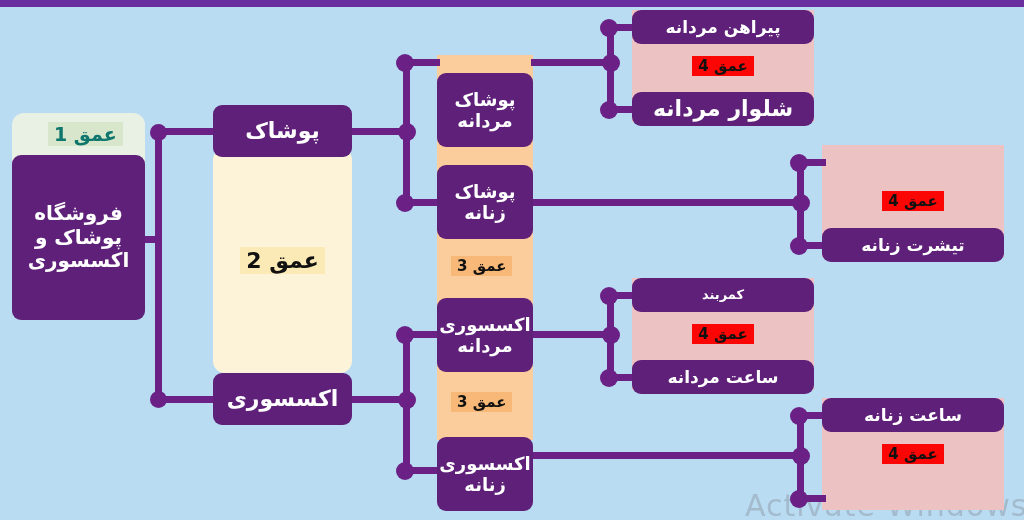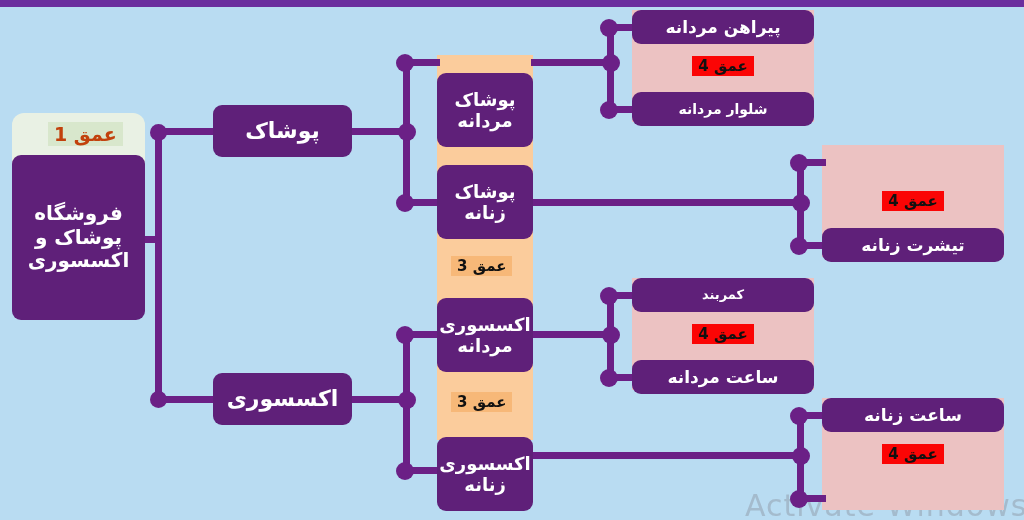--- a/index.html
+++ b/index.html
@@ -57,21 +57,21 @@
     white-space: nowrap;
   }
 
   
   .band-d1 {
     background: #e9f1e4;
     border-radius: 12px;
   }
   .band-d1 .band-label {
     background: #d8e7cc;
-    color: #c2410c;
+    color: #0f766e;
     font-size: 19px;
   }
   
   .band-d2 {
     background: #fdf3d9;
     border-radius: 12px;
   }
   .band-d2 .band-label {
     background: #fbe9b6;
     font-size: 22px;
@@ -125,20 +125,23 @@
 
   <div class="top-bar"></div>
 
   <div class="watermark" style="left:745px; top:488px;">Activate Windows</div>
 
   <div class="band band-d1" style="left:12px; top:113px; width:133px; height:100px;">
     <div class="band-label" style="position:absolute; left:36px; top:9px;">عمق 1</div>
   </div>
   <div class="node" style="left:12px; top:155px; width:133px; height:165px; font-size:20px; padding:0 8px;">فروشگاه پوشاک و اکسسوری</div>
 
+  <div class="band band-d2" style="left:213px; top:148px; width:139px; height:225px;">
+    <div class="band-label">عمق 2</div>
+  </div>
   <div class="node" style="left:213px; top:105px; width:139px; height:52px; font-size:22px;">پوشاک</div>
   <div class="node" style="left:213px; top:373px; width:139px; height:52px; font-size:22px;">اکسسوری</div>
 
   <div class="band band-d3" style="left:437px; top:55px; width:96px; height:185px;">
     <div class="band-label" style="position:absolute; left:14px; top:70px;">عمق 3</div>
   </div>
 
   <div class="band band-d3" style="left:437px; top:240px; width:96px; height:90px;">
     <div class="band-label" style="position:absolute; left:14px; top:16px;">عمق 3</div>
   </div>
@@ -149,21 +152,21 @@
 
   <div class="node" style="left:437px; top:25px; width:96px; height:74px; font-size:18px;margin-top:48px;">پوشاک مردانه</div>
   <div class="node" style="left:437px; top:165px; width:96px; height:74px; font-size:18px;">پوشاک زنانه</div>
   <div class="node" style="left:437px; top:298px; width:96px; height:74px; font-size:18px;">اکسسوری مردانه</div>
   <div class="node" style="left:437px; top:437px; width:96px; height:74px; font-size:18px;">اکسسوری زنانه</div>
 
   <div class="band band-d4" style="left:632px; top:10px; width:182px; height:112px;">
     <div class="band-label">عمق 4</div>
   </div>
   <div class="node" style="left:632px; top:10px; width:182px; height:34px; font-size:17px;">پیراهن مردانه</div>
-  <div class="node" style="left:632px; top:92px; width:182px; height:34px; font-size:14px;">شلوار مردانه</div>
+  <div class="node" style="left:632px; top:92px; width:182px; height:34px; font-size:22px;">شلوار مردانه</div>
 
   <div class="band band-d4" style="left:822px; top:145px; width:182px; height:112px;">
     <div class="band-label">عمق 4</div>
   </div>
   <div class="node" style="left:822px; top:228px; width:182px; height:34px; font-size:17px;">تیشرت زنانه</div>
 
   <div class="band band-d4" style="left:632px; top:278px; width:182px; height:112px;">
     <div class="band-label">عمق 4</div>
   </div>
   <div class="node" style="left:632px; top:278px; width:182px; height:34px; font-size:13px;">کمربند</div>

